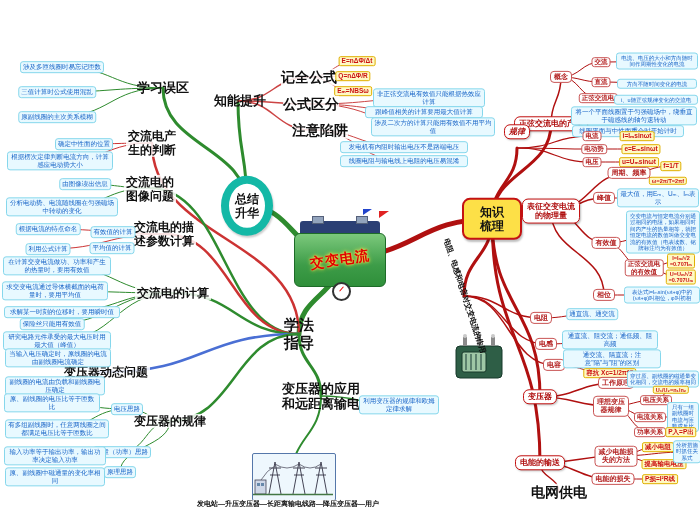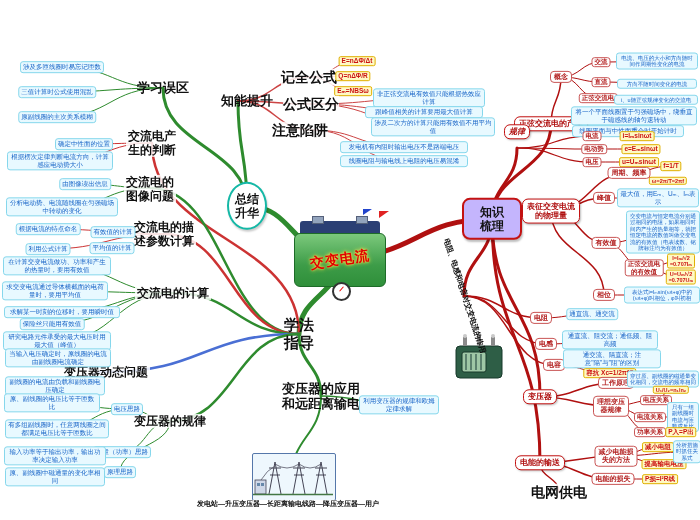--- a/index.html
+++ b/index.html
@@ -21,24 +21,24 @@
   .catsm{background:#fff;border:1px solid #c95555;color:#b42222;font-weight:bold;font-size:7px;
         padding:1px 3px;border-radius:4px;}
   .catxs{background:#fff;border:1px solid #c95555;color:#b42222;font-weight:bold;font-size:6.5px;
         padding:0 2px;border-radius:3px;}
   .plain{font-weight:bold;font-size:12px;color:#101010;background:rgba(255,255,255,.85);padding:0 2px;}
   .plainsm{font-weight:bold;font-size:14px;color:#101010;background:rgba(255,255,255,.85);white-space:nowrap;}
   .plainxs{font-weight:bold;font-size:7px;color:#101010;background:#fff;white-space:nowrap;}
   .main{font-weight:bold;font-size:13px;color:#101010;white-space:nowrap;}
   .mainlg{font-weight:bold;font-size:15px;color:#101010;}
   .mainmd{font-weight:bold;font-size:13px;color:#101010;}
-  .hubgreen{border:2px solid #14b8a6;border-radius:50%;padding:8px 6px;font-weight:bold;font-size:12px;
+  .hubgreen{border:8px solid #14b8a6;border-radius:50%;padding:8px 6px;font-weight:bold;font-size:12px;
         color:#111;background:#fff;box-shadow:1px 2px 2px rgba(0,0,0,.2);}
   .hubred{border:2px solid #c41212;border-radius:8px;padding:5px 16px;font-weight:bold;font-size:12px;
-        color:#111;background:#c4b5fd;box-shadow:1px 2px 2px rgba(0,0,0,.25);}
+        color:#111;background:#fde047;box-shadow:1px 2px 2px rgba(0,0,0,.25);}
   .rot{font-weight:bold;font-size:7.5px;color:#101010;white-space:nowrap;
         transform:translate(-50%,-50%) rotate(72deg);}
   
   .battery{position:absolute;left:294px;top:213px;width:92px;height:88px;z-index:2;}
   .bat-top{position:absolute;left:6px;top:8px;right:6px;height:16px;background:#2b3f74;border-radius:3px;}
   .bat-top::before,.bat-top::after{content:"";position:absolute;top:-5px;width:10px;height:6px;
         background:#93a4bd;border:1px solid #55617a;}
   .bat-top::before{left:12px;} .bat-top::after{right:12px;}
   .bat-body{position:absolute;left:0;top:20px;right:0;bottom:14px;border-radius:6px;
         background:linear-gradient(180deg,#7cc97c 0%,#3d9c48 60%,#2f8f3a 100%);
@@ -173,33 +173,33 @@
 
 
   <div id="nodes">
       <div class="node hubred" style="left: 492px; top: 219px;">知识
 梳理</div>
       <div class="node hubgreen" style="left: 247px; top: 206px;">总结
 升华</div>
       <div class="node mainlg" style="left: 299px; top: 334px;">学法
 指导</div>
       <div class="node main" style="left: 163px; top: 88px;">学习误区</div>
-      <div class="node main" style="left: 247px; top: 101px;">知能提升</div>
+      <div class="node main" style="left: 240px; top: 101px;">知能提升</div>
       <div class="node leaf" style="left: 62px; top: 67px;">涉及多匝线圈时易忘记匝数</div>
       <div class="node leaf" style="left: 57px; top: 92px;">三值计算时公式使用混乱</div>
       <div class="node leaf" style="left: 57px; top: 117px;">原副线圈的主次关系模糊</div>
       <div class="node plainsm" style="left: 309px; top: 77px;">记全公式</div>
       <div class="node formula" style="left: 357px; top: 61px;">E=nΔΦ/Δt</div>
       <div class="node formula" style="left: 353px; top: 76px;">Q=nΔΦ/R</div>
       <div class="node formula" style="left: 353px; top: 91px;">Eₘ=NBSω</div>
       <div class="node plainsm" style="left: 311px; top: 104px;">公式区分</div>
       <div class="node leaf" style="left: 429px; top: 98px; width: 112px;">非正弦交流电有效值只能根据热效应计算</div>
       <div class="node leaf" style="left: 424px; top: 112px; width: 118px;">跟峰值相关的计算要用最大值计算</div>
       <div class="node leaf" style="left: 433px; top: 127px; width: 124px;">涉及二次方的计算只能用有效值不用平均值</div>
-      <div class="node plainsm" style="left: 300px; top: 130px;">注意陷阱</div>
+      <div class="node plainsm" style="left: 320px; top: 130px;">注意陷阱</div>
       <div class="node leaf" style="left: 404px; top: 147px; width: 128px;">发电机有内阻时输出电压不是路端电压</div>
       <div class="node leaf" style="left: 404px; top: 161px; width: 128px;">线圈电阻与输电线上电阻的电压易混淆</div>
       <div class="node plain" style="left: 152px; top: 143px;">交流电产
 生的判断</div>
       <div class="node leaf" style="left: 84px; top: 144px;">确定中性面的位置</div>
       <div class="node leaf" style="left: 60px; top: 161px; width: 106px;">根据楞次定律判断电流方向，计算感应电动势大小</div>
       <div class="node plain" style="left: 150px; top: 189px;">交流电的
 图像问题</div>
       <div class="node leaf" style="left: 85px; top: 184px;">由图像读出信息</div>
       <div class="node leaf" style="left: 62px; top: 207px; width: 112px;">分析电动势、电流随线圈在匀强磁场中转动的变化</div>

